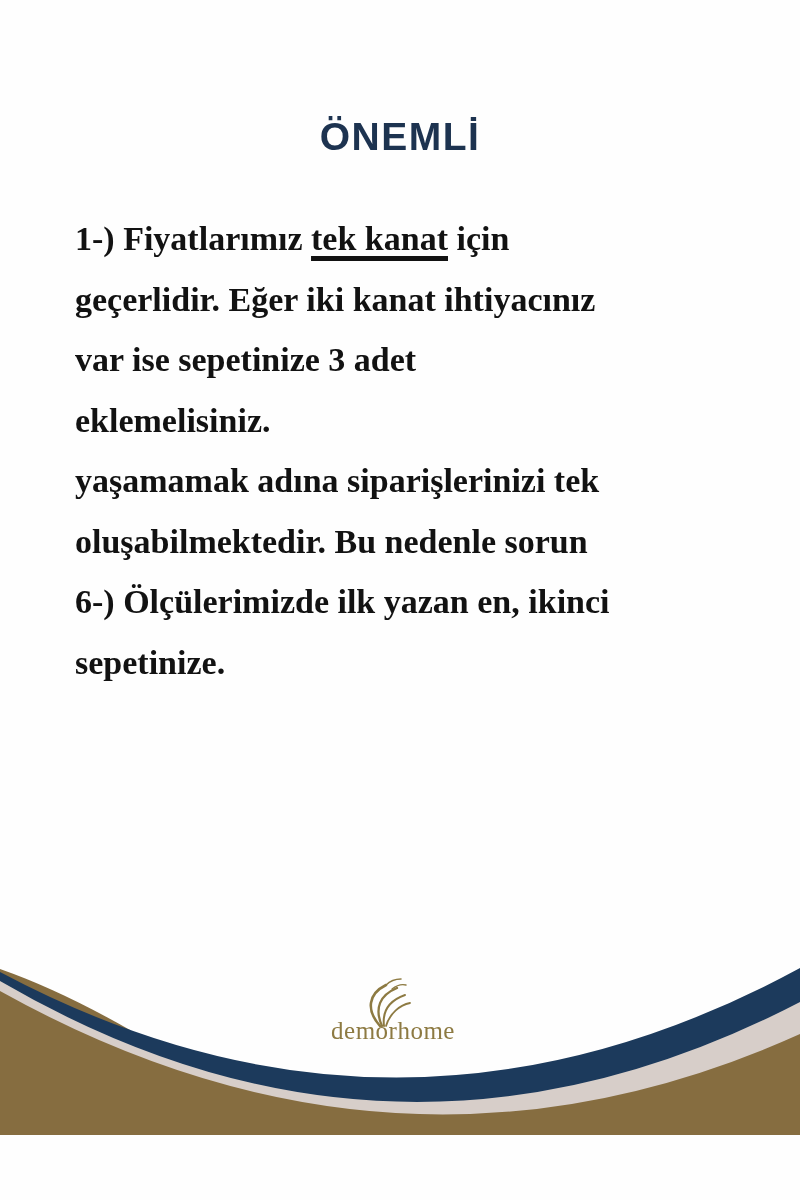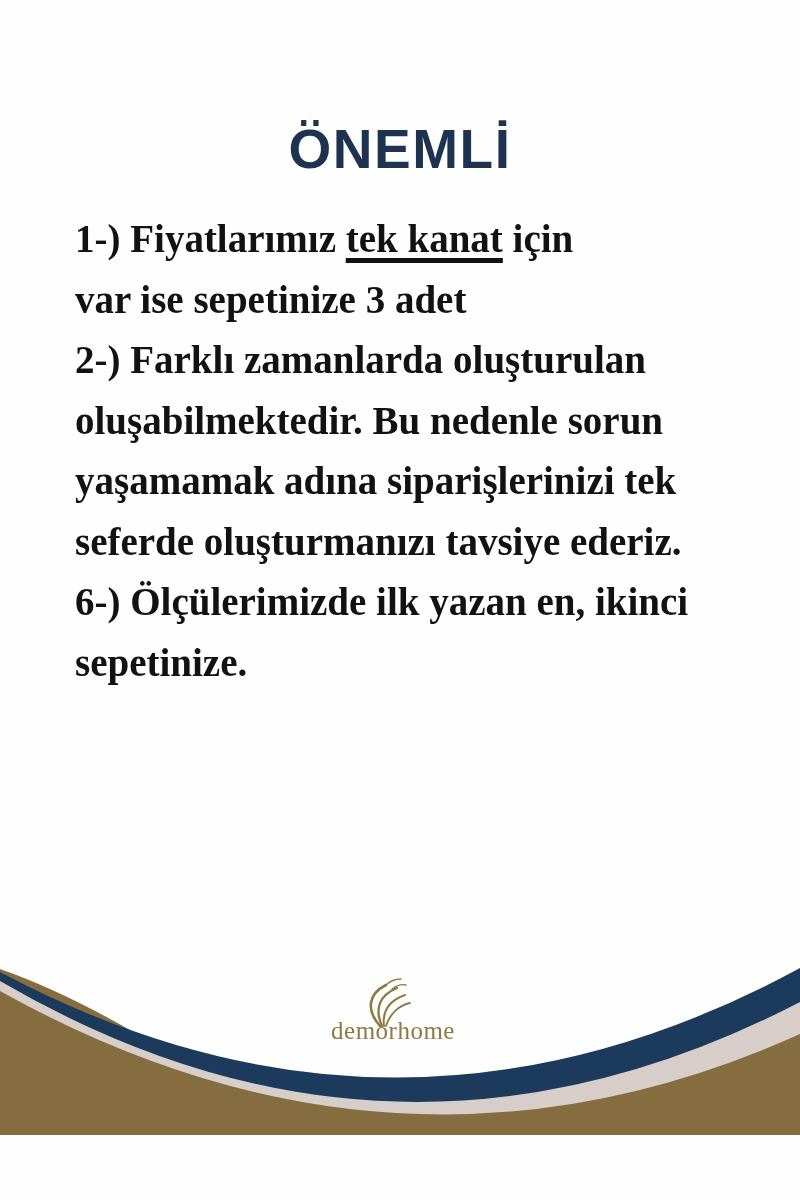--- a/index.html
+++ b/index.html
@@ -4,31 +4,31 @@
 <style>
   html,body{margin:0;padding:0;background:#ffffff;}
   #page{
     position:relative;width:800px;height:1200px;background:#fefefe;
     overflow:hidden;font-family:"Liberation Serif",serif;
   }
   #title{
     position:absolute;top:106px;left:0;width:100%;
     text-align:center;
     font-family:"Liberation Sans",sans-serif;
-    font-weight:bold;font-size:55px;letter-spacing:1.5px;
-    color:#1d3350;line-height:62px;margin-top:12px;
+    font-weight:bold;font-size:39px;letter-spacing:1.5px;
+    color:#1d3350;line-height:62px;
   }
   #body-text{
     position:absolute;top:209px;left:75px;right:40px;
     color:#121212;
   }
   .line{
     height:60.5px;line-height:60.5px;white-space:nowrap;
     font-family:"Liberation Serif",serif;
-    font-weight:bold;font-size:39px;
+    font-weight:bold;font-size:34px;
   }
   .u{
     text-decoration-line:underline;
     text-decoration-thickness:4.5px;
     text-underline-offset:6px;
   }
   #footer-waves{position:absolute;top:0;left:0;width:800px;height:1200px;}
   #logo{position:absolute;top:0;left:-7px;width:100%;height:100%;pointer-events:none;}
   #brand-name{
     position:absolute;top:1018px;left:0;width:100%;text-align:center;
@@ -39,25 +39,25 @@
 </style>
 </head>
 <body>
 
 <div id="page">
 
   <div id="title">ÖNEMLİ</div>
 
   <div id="body-text">
     <div class="line"><span>1-) Fiyatlarımız </span><span class="u">tek kanat</span><span> için</span></div>
+    <div class="line"><span>geçerlidir. Eğer iki kanat ihtiyacınız</span></div>
     <div class="line"><span>var ise sepetinize 3 adet</span></div>
-    <div class="line"><span>2-) Farklı zamanlarda oluşturulan</span></div>
+    <div class="line"><span>eklemelisiniz.</span></div>
+    <div class="line"><span>yaşamamak adına siparişlerinizi tek</span></div>
     <div class="line"><span>oluşabilmektedir. Bu nedenle sorun</span></div>
-    <div class="line"><span>yaşamamak adına siparişlerinizi tek</span></div>
-    <div class="line"><span>seferde oluşturmanızı tavsiye ederiz.</span></div>
     <div class="line"><span>6-) Ölçülerimizde ilk yazan en, ikinci</span></div>
     <div class="line"><span>sepetinize.</span></div>
   </div>
 
   <svg id="footer-waves" viewBox="0 0 800 1200" width="800" height="1200" xmlns="http://www.w3.org/2000/svg">
     <path d="M0,969 Q60,990 130,1030 L0,1030 Z" fill="#866d40"></path>
     <path d="M0,972 Q400,1185 800,968 L800,1135 L0,1135 Z" fill="#1c3a5c"></path>
     <path d="M0,981 Q396,1212 800,1002 L800,1135 L0,1135 Z" fill="#d7cec9"></path>
     <path d="M0,991 Q400,1214 800,1034 L800,1135 L0,1135 Z" fill="#866d40"></path>
   </svg>

